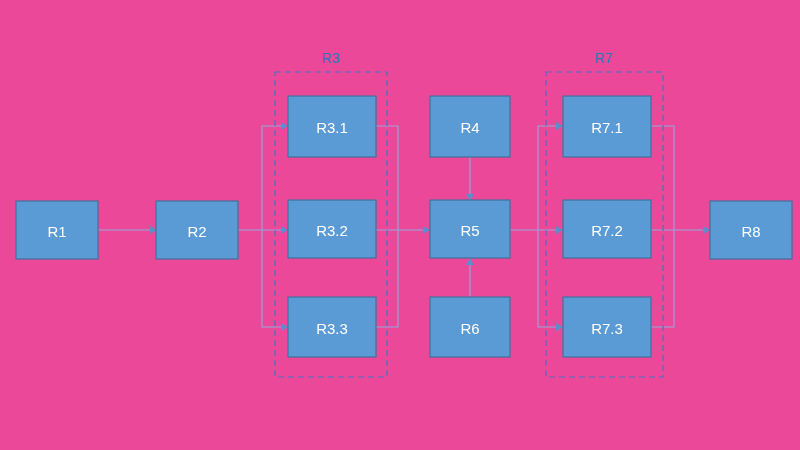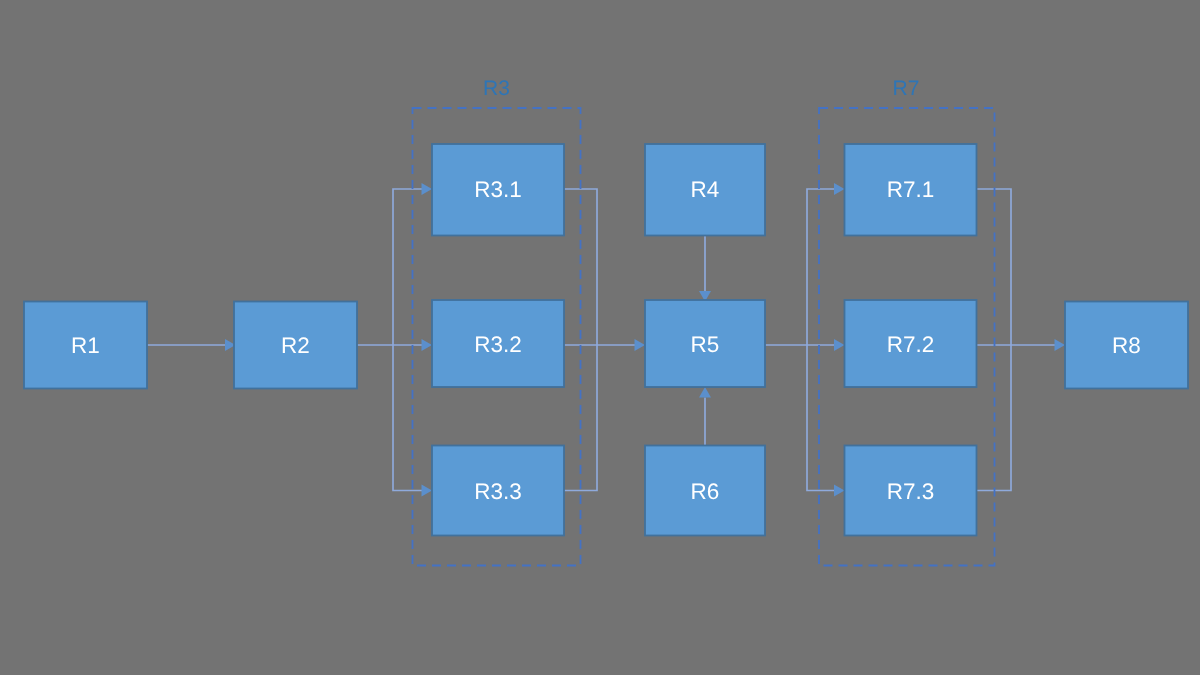--- a/index.html
+++ b/index.html
@@ -10,21 +10,21 @@
   body {
     width: 800px;
     height: 450px;
     font-family: "Liberation Sans", sans-serif;
     overflow: hidden;
   }
   #diagram-root {
     position: relative;
     width: 800px;
     height: 450px;
-    background: #737373;
+    background: #ec4899;
   }
   svg#diagram-svg {
     display: block;
     width: 800px;
     height: 450px;
   }
   .node-rect {
     fill: #5B9BD5;
     stroke: #41719C;
     stroke-width: 1.2;

